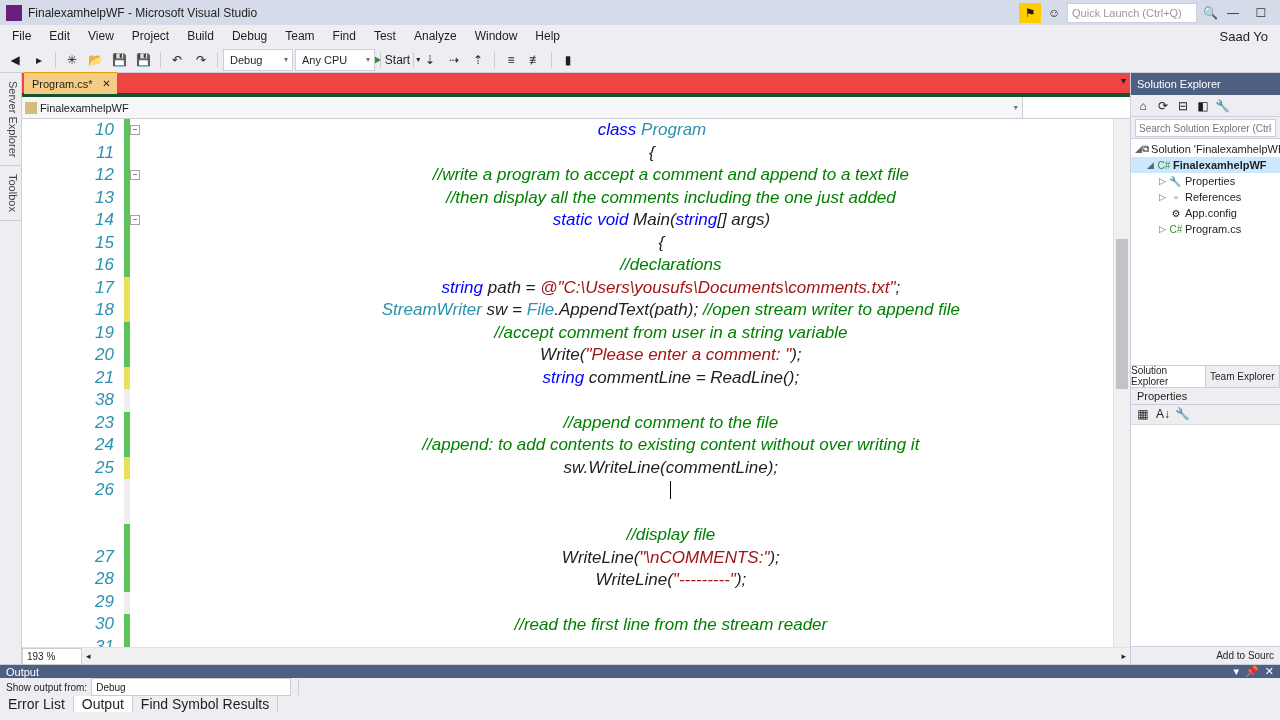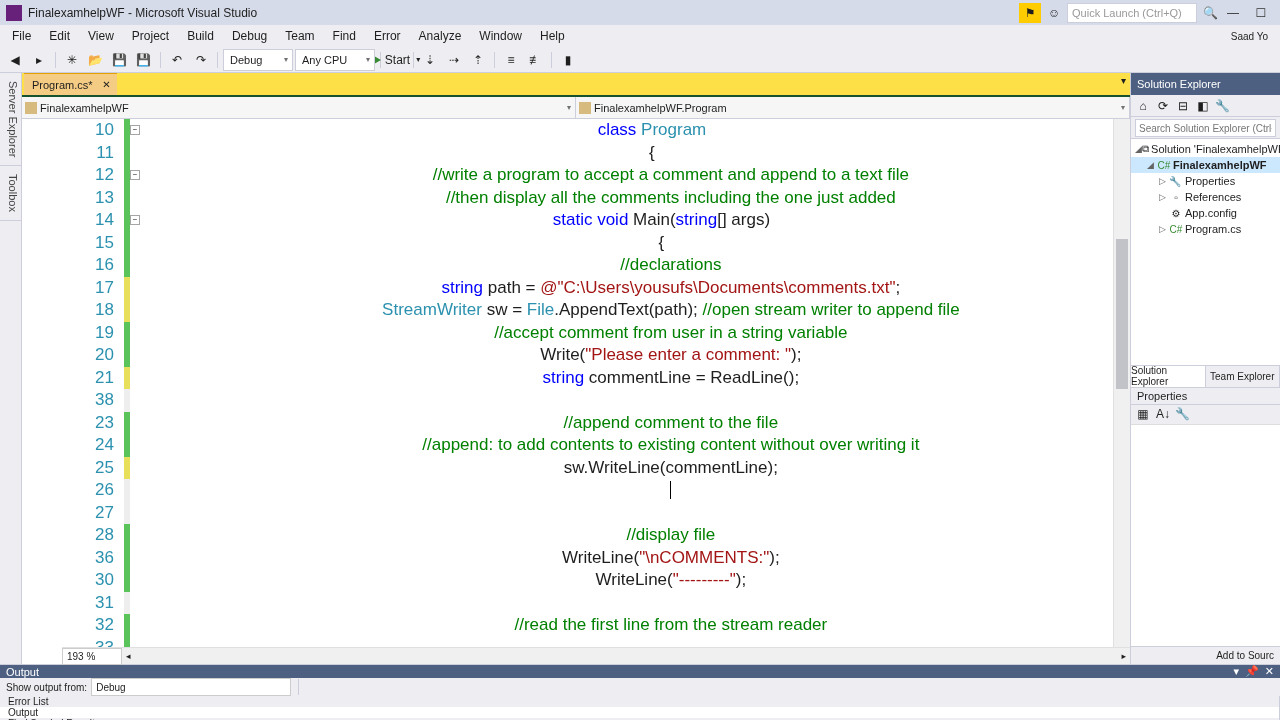--- a/index.html
+++ b/index.html
@@ -9,36 +9,36 @@
 .titlebar .vs-icon { width: 16px; height: 16px; background: #68217a; margin-right: 6px; }
 .titlebar .title { font-size: 12px; color: #1e1e1e; }
 .titlebar-right { margin-left: auto; display: flex; align-items: center; gap: 2px; }
 .flag-btn { width: 22px; height: 20px; background: #ffcc00; display: flex; align-items: center; justify-content: center; }
 .feedback-btn { width: 22px; height: 20px; display: flex; align-items: center; justify-content: center; }
 .quicklaunch { width: 130px; height: 20px; border: 1px solid #cccedb; background: white; padding: 0 4px; color: #999; font-size: 11px; display: flex; align-items: center; }
 .winctl { width: 26px; height: 20px; display: flex; align-items: center; justify-content: center; color: #333; }
 
 .menubar { height: 22px; background: #eeeef2; display: flex; align-items: center; padding: 0 4px; gap: 2px; }
 .menubar .mi { padding: 2px 8px; font-size: 12px; cursor: default; }
-.user-label { margin-left: auto; padding-right: 8px; font-size: 10px; color: #1e1e1e; }
+.user-label { margin-left: auto; padding-right: 8px; font-size: 13px; color: #1e1e1e; }
 
 .toolbar { height: 26px; background: #eeeef2; border-bottom: 1px solid #cccedb; display: flex; align-items: center; padding: 0 4px; gap: 2px; }
 .tb-btn { width: 22px; height: 22px; display: flex; align-items: center; justify-content: center; border: 1px solid transparent; }
 .tb-sep { width: 1px; height: 16px; background: #cccedb; margin: 0 3px; }
 .tb-dd { height: 22px; border: 1px solid #cccedb; background: white; padding: 0 16px 0 6px; font-size: 11px; display: flex; align-items: center; position: relative; }
 .tb-dd::after { content: '▾'; position: absolute; right: 4px; font-size: 8px; color: #717171; }
 .start-btn { display: flex; align-items: center; gap: 4px; padding: 0 6px; }
 .play-icon { width: 0; height: 0; border-left: 7px solid #388a34; border-top: 4px solid transparent; border-bottom: 4px solid transparent; }
 
 .main-row { display: flex; height: 591px; }
 .left-rail { width: 22px; background: #eeeef2; border-right: 1px solid #cccedb; display: flex; flex-direction: column; }
 .rail-tab { writing-mode: vertical-rl; text-orientation: mixed; padding: 8px 2px; font-size: 11px; color: #444; text-align: center; border-bottom: 1px solid #cccedb; }
 
 .editor-area { flex: 1; display: flex; flex-direction: column; background: white; min-width: 0; }
-.doc-tabs { height: 24px; background: #fde047; display: flex; align-items: flex-start; border-bottom: 2px solid #14532d; position: relative; }
+.doc-tabs { height: 24px; background: #ef4444; display: flex; align-items: center; border-bottom: 4px solid #14532d; position: relative; }
 .doc-tab { height: 22px; background: #f5cc84; border-top: 1px solid #e5a100; padding: 0 24px 0 8px; font-size: 11px; display: flex; align-items: center; position: relative; margin-left: 2px; }
 .doc-tab.dirty::after { content: ''; }
 .tab-close { position: absolute; right: 6px; font-size: 10px; cursor: pointer; }
 .doc-tabs-right { position: absolute; right: 4px; top: 2px; display: flex; gap: 2px; }
 
 .nav-bar { height: 22px; display: flex; border-bottom: 1px solid #cccedb; }
 .nav-dd { flex: 1; border-right: 1px solid #cccedb; padding: 0 16px 0 18px; font-size: 11px; display: flex; align-items: center; position: relative; background: #f6f6f6; }
 .nav-dd::before { content: ''; width: 12px; height: 12px; position: absolute; left: 3px; background: #d7ba7d; }
 .nav-dd::after { content: '▾'; position: absolute; right: 4px; font-size: 8px; color: #717171; }
 .nav-dd.last { border-right: none; }
@@ -57,21 +57,21 @@
 .kw { color: #0000ff; }
 .cls { color: #2b91af; }
 .cm { color: #008000; }
 .str { color: #a31515; }
 .id { color: #1e1e1e; }
 .caret { display: inline-block; width: 1px; height: 18px; background: black; vertical-align: text-bottom; animation: blink 1s infinite; }
 @keyframes blink { 50% { opacity: 0; } }
 .vscroll { width: 17px; background: #f0f0f0; border-left: 1px solid #e0e0e0; position: relative; }
 .vthumb { position: absolute; left: 2px; right: 2px; top: 120px; height: 150px; background: #c2c3c9; }
 .nav-split { position: absolute; right: 0; top: 0; width: 17px; height: 8px; background: #e8e8ec; border: 1px solid #ccc; }
-.hscroll-row { height: 17px; display: flex; background: #f0f0f0; border-top: 1px solid #e0e0e0; align-items: center; margin-left: 40px; }
+.hscroll-row { height: 17px; display: flex; background: #f0f0f0; border-top: 1px solid #e0e0e0; align-items: center; }
 .zoom-dd { width: 60px; height: 17px; border: 1px solid #ccc; font-size: 10px; padding: 0 4px; display: flex; align-items: center; background: white; }
 .hscroll { flex: 1; position: relative; }
 .hthumb { position: absolute; left: 0; top: 2px; bottom: 2px; width: 200px; background: #c2c3c9; }
 
 .right-pane { width: 150px; background: #eeeef2; border-left: 1px solid #cccedb; display: flex; flex-direction: column; }
 .se-header { height: 22px; background: #4d6082; color: white; font-size: 11px; padding: 0 6px; display: flex; align-items: center; }
 .se-toolbar { height: 22px; display: flex; align-items: center; padding: 0 4px; gap: 4px; border-bottom: 1px solid #cccedb; }
 .se-tb-btn { width: 16px; height: 16px; display: flex; align-items: center; justify-content: center; }
 .se-search { height: 22px; border-bottom: 1px solid #cccedb; padding: 2px 4px; }
 .se-search input { width: 100%; height: 18px; border: 1px solid #cccedb; font-size: 10px; padding: 0 3px; }
@@ -89,21 +89,21 @@
 
 .props-header { height: 18px; background: #eeeef2; border-top: 1px solid #cccedb; border-bottom: 1px solid #cccedb; font-size: 11px; padding: 0 6px; display: flex; align-items: center; }
 .props-body { flex: 1; background: white; }
 .props-toolbar { height: 20px; border-bottom: 1px solid #ddd; display: flex; align-items: center; padding: 0 4px; gap: 4px; }
 
 .output-panel { height: 44px; background: #eeeef2; border-top: 1px solid #cccedb; display: flex; flex-direction: column; }
 .out-header { height: 20px; background: #4d6082; color: white; font-size: 11px; padding: 0 6px; display: flex; align-items: center; }
 .out-header-right { margin-left: auto; display: flex; gap: 6px; }
 .out-toolbar { height: 20px; display: flex; align-items: center; padding: 0 6px; gap: 4px; font-size: 10px; }
 .out-dd { width: 200px; height: 18px; border: 1px solid #ccc; background: white; padding: 0 4px; display: flex; align-items: center; }
-.out-tabs { height: 16px; display: flex; font-size: 10px; flex-direction: column; }
+.out-tabs { height: 16px; display: flex; font-size: 14px; }
 .out-tab { padding: 0 8px; border-right: 1px solid #cccedb; display: flex; align-items: center; }
 .out-tab.active { background: white; }
 .add-src { margin-left: auto; }
 </style>
 </head>
 <body>
 
 <div class="titlebar">
   <div class="vs-icon"></div>
   <span class="title">FinalexamhelpWF - Microsoft Visual Studio</span>
@@ -119,21 +119,21 @@
 
 <div class="menubar" id="menubar">
     <div class="mi">File</div>
     <div class="mi">Edit</div>
     <div class="mi">View</div>
     <div class="mi">Project</div>
     <div class="mi">Build</div>
     <div class="mi">Debug</div>
     <div class="mi">Team</div>
     <div class="mi">Find</div>
-    <div class="mi">Error</div>
+    <div class="mi">Test</div>
     <div class="mi">Analyze</div>
     <div class="mi">Window</div>
     <div class="mi">Help</div>
     <div class="user-label">Saad Yo</div>
   </div>
 
 <div class="toolbar">
   <div class="tb-btn">◀</div>
   <div class="tb-btn">▸</div>
   <div class="tb-sep"></div>
@@ -175,47 +175,46 @@
       <div class="doc-tab dirty">
         <span>Program.cs*</span>
         <span class="tab-close">✕</span>
       </div>
       <div class="doc-tabs-right">
         <span style="font-size:10px;">▾</span>
       </div>
     </div>
     <div class="nav-bar">
       <div class="nav-dd" style="flex:0.9">FinalexamhelpWF</div>
-      <div class="nav-dd" style="flex:0.9">FinalexamhelpWF.Program</div>
     </div>
     <div class="code-scroll">
       <div class="nav-split"></div>
-      <div style="display:flex; height:100%;">
+      <div style="display:flex; height:100%;font-style:italic;">
         <div class="code-pane" style="flex:1;">
           <div class="gutter" id="gutter">
               <div style="height: 22.5px;">10</div>
               <div style="height: 22.5px;">11</div>
               <div style="height: 22.5px;">12</div>
               <div style="height: 22.5px;">13</div>
               <div style="height: 22.5px;">14</div>
               <div style="height: 22.5px;">15</div>
               <div style="height: 22.5px;">16</div>
               <div style="height: 22.5px;">17</div>
               <div style="height: 22.5px;">18</div>
               <div style="height: 22.5px; padding-left: 44px;">19</div>
               <div style="height: 22.5px;">20</div>
               <div style="height: 22.5px;">21</div>
               <div style="height: 22.5px;">38</div>
               <div style="height: 22.5px;">23</div>
               <div style="height: 22.5px;">24</div>
               <div style="height: 22.5px;">25</div>
               <div style="height: 22.5px;">26</div>
-              <div style="height: 22.5px;">27</div>
+              <div style="height: 22.5px; margin-top: 44px;">27</div>
               <div style="height: 22.5px;">28</div>
-              <div style="height: 22.5px;">36</div>
+              <div style="height: 22.5px;">29</div>
               <div style="height: 22.5px;">30</div>
               <div style="height: 22.5px;">31</div>
               <div style="height: 22.5px;">32</div>
               <div style="height: 22.5px;">33</div>
             </div>
           <div class="change-margin" id="chmargin">
               <div class="change-line ch-green"></div>
               <div class="change-line ch-green"></div>
               <div class="change-line ch-green"></div>
               <div class="change-line ch-green"></div>

